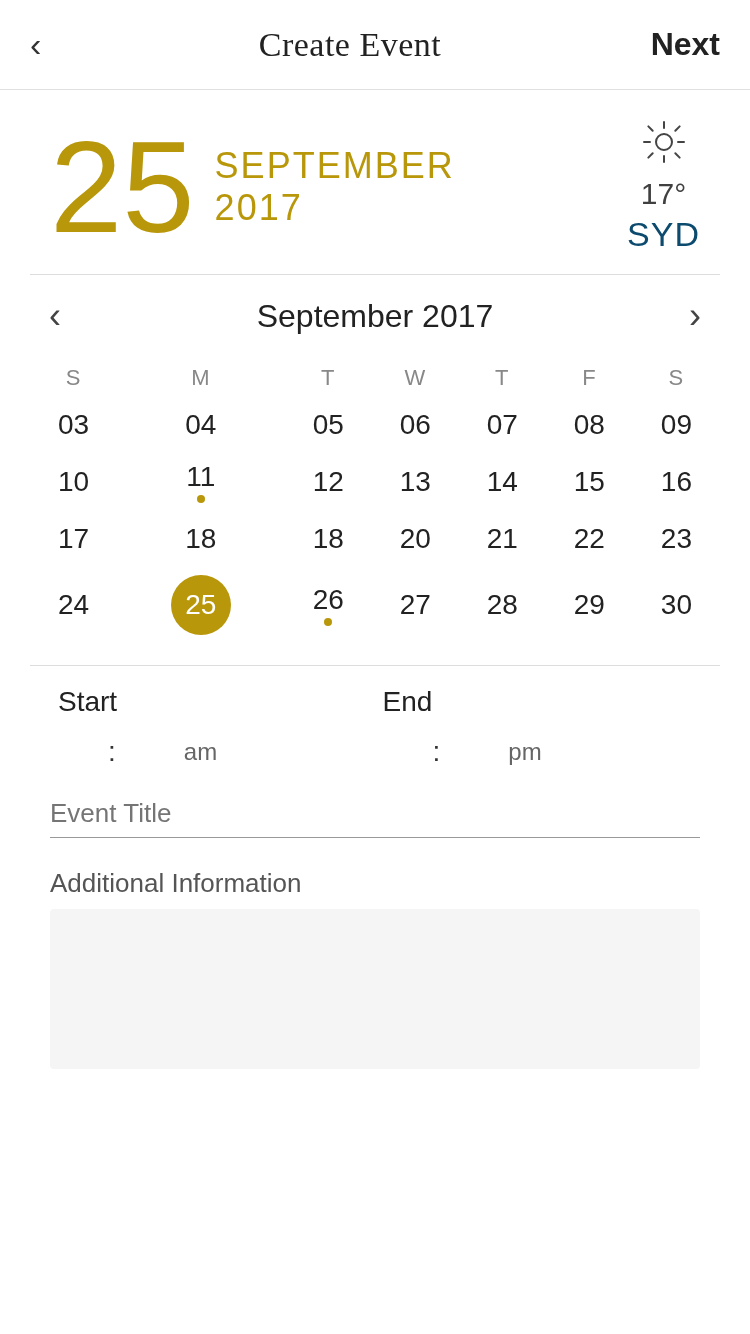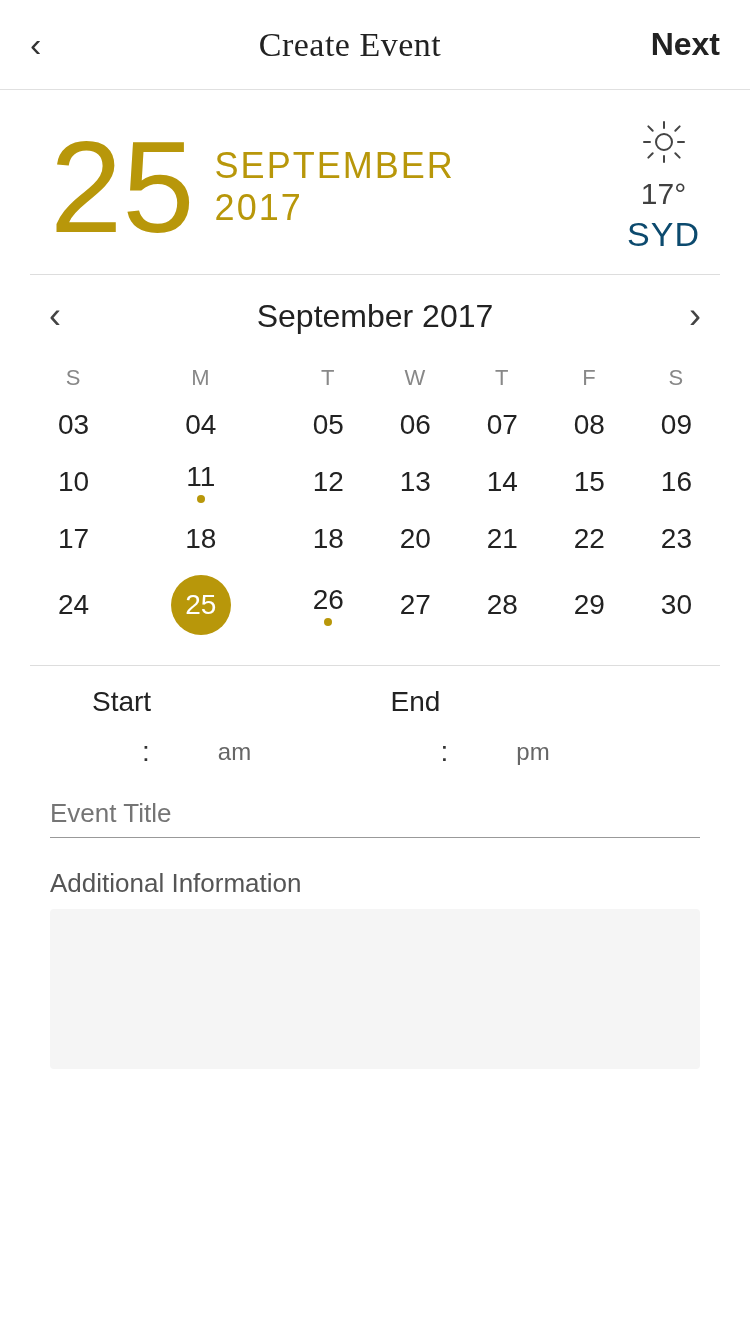--- a/index.html
+++ b/index.html
@@ -178,23 +178,22 @@
     .cal-divider {
       width: calc(100% - 60px);
       margin: 20px 30px;
       border: none;
       border-top: 1px solid #ddd;
     }
 
     
     .time-section {
       display: flex;
-      padding: 0 76px;
+      padding: 0 58px;
       gap: 15px;
-      margin-left: 16px;
     }
     .time-block {
       flex: 1;
     }
     .time-label {
       font-size: 28px;
       font-weight: 300;
       color: #222;
       margin-bottom: 18px;
     }

